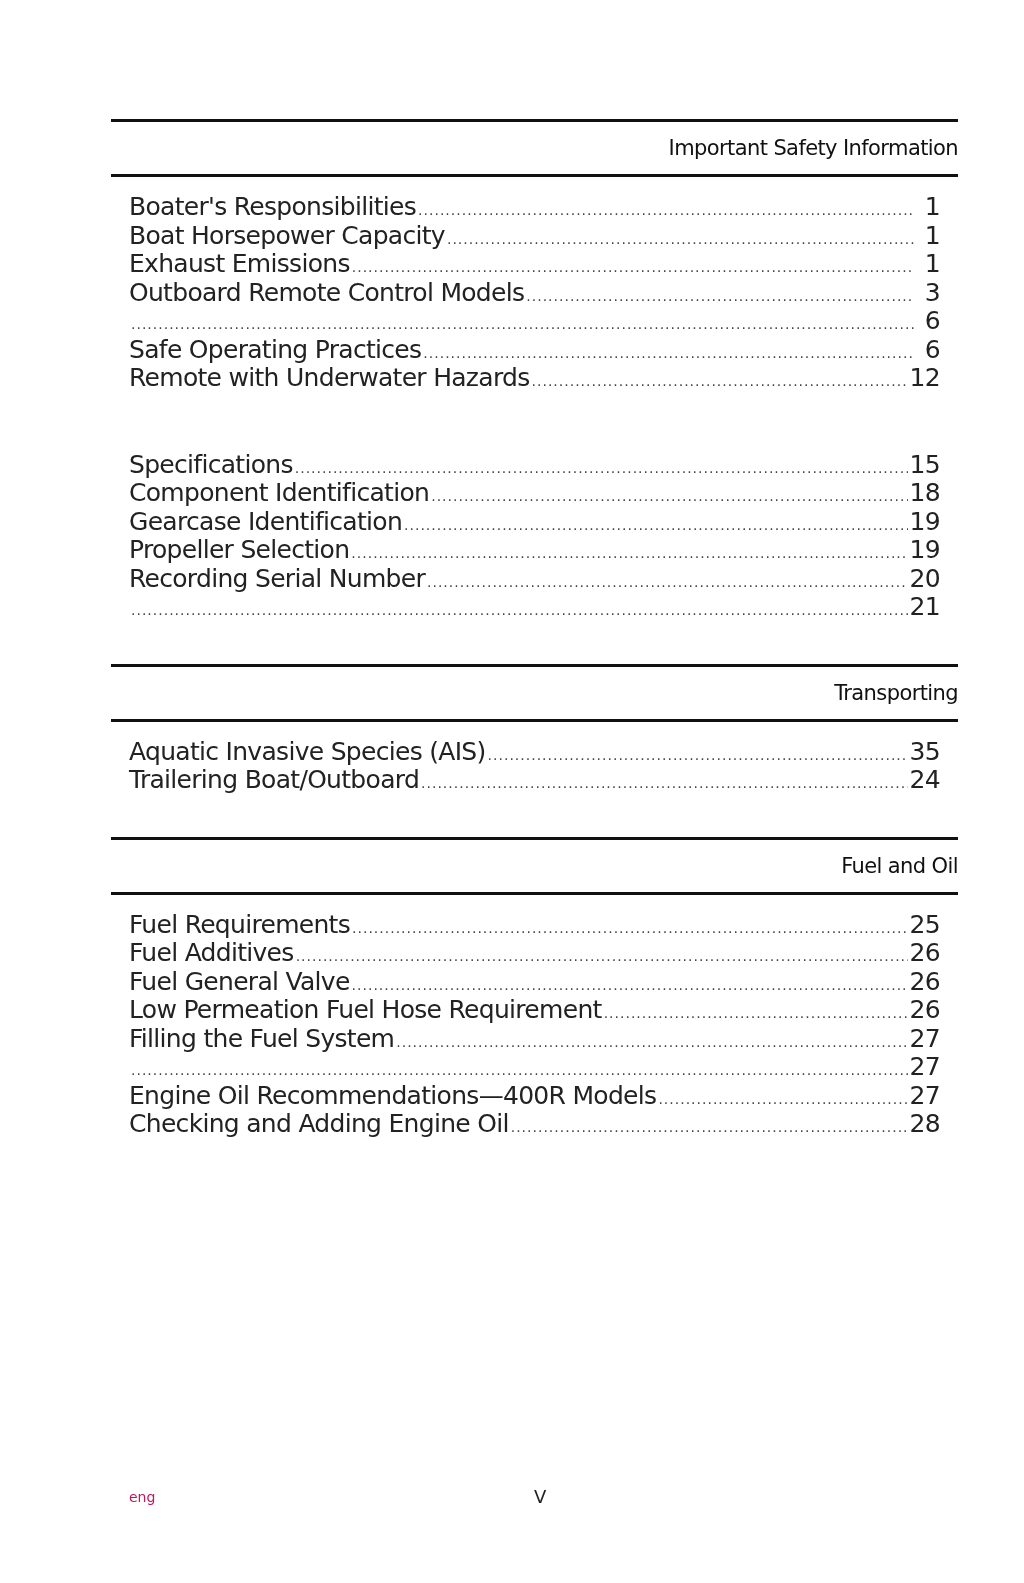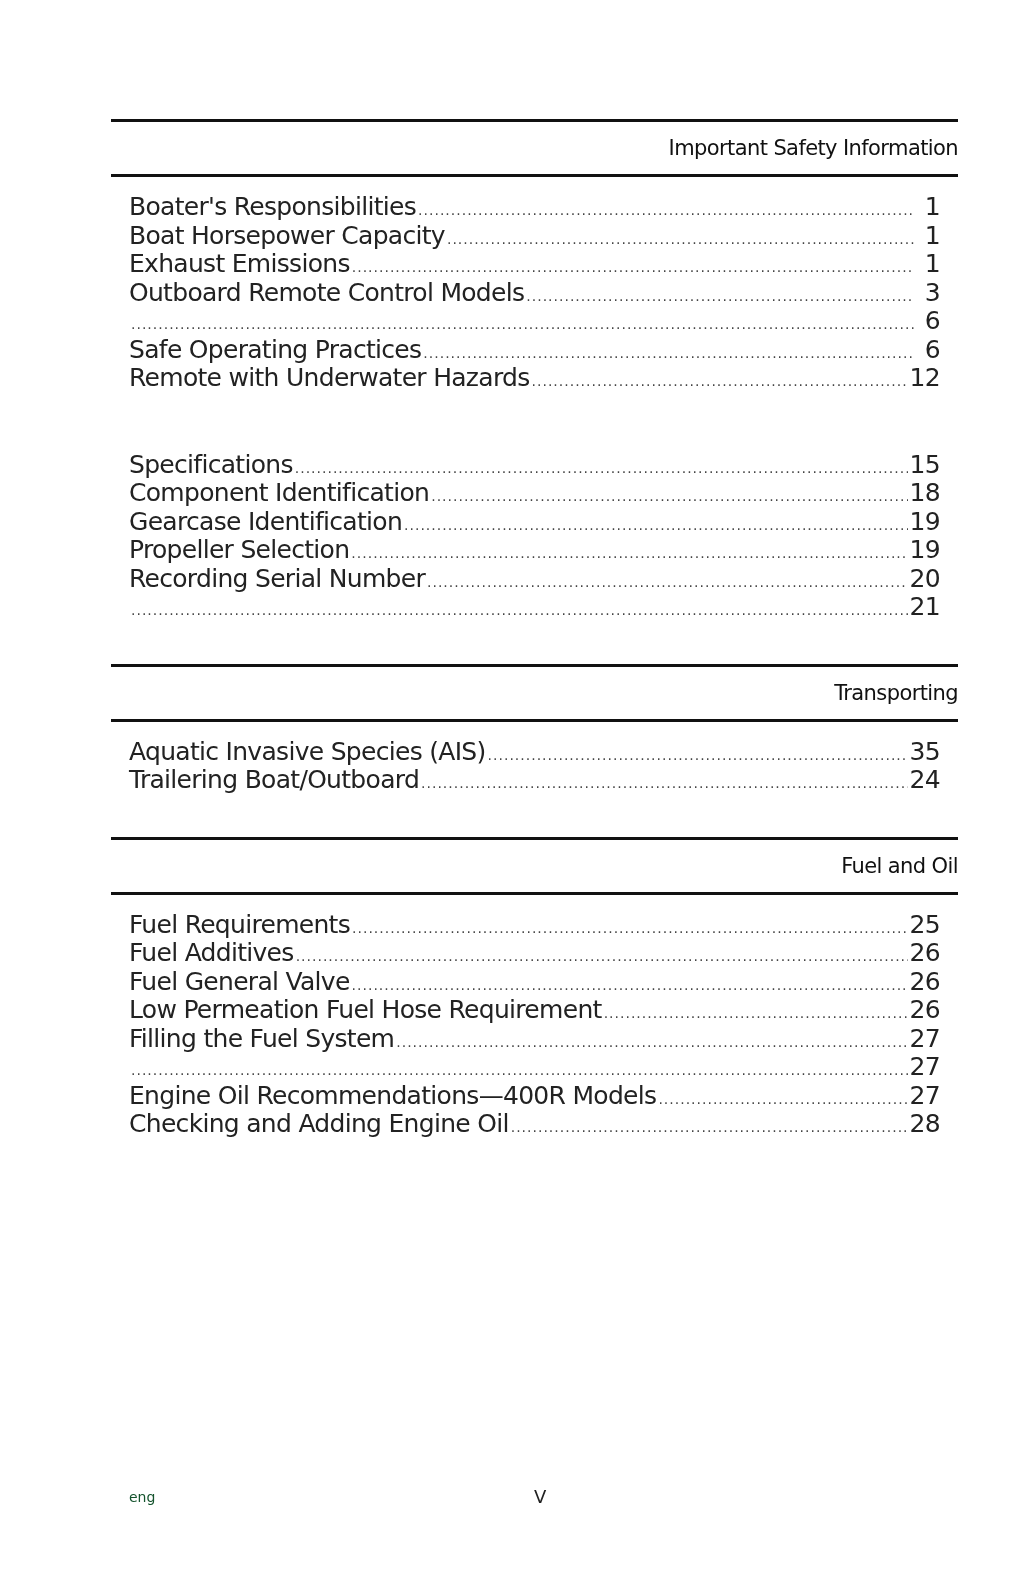--- a/index.html
+++ b/index.html
@@ -21,21 +21,21 @@
   }
   .entry .title { white-space: nowrap; }
   .entry .leader {
     flex: 1; overflow: hidden; white-space: nowrap; margin: 0 2px;
     font-size: 14px; letter-spacing: 1px; color: #444;
   }
   .entry .leader::after { content: "..................................................................................................................................................................................................................................................."; }
   .entry .page { white-space: nowrap; min-width: 24px; text-align: right; }
   .footer-lang {
     position: absolute; left: 129px; top: 1489px;
-    font-size: 14px; color: #14532d;
+    font-size: 14px; color: #be185d;
   }
   .footer-page {
     position: absolute; left: 534px; top: 1486px;
     font-size: 18px; color: #222;
   }
 </style>
 </head>
 <body>
 
 <div class="toc">

